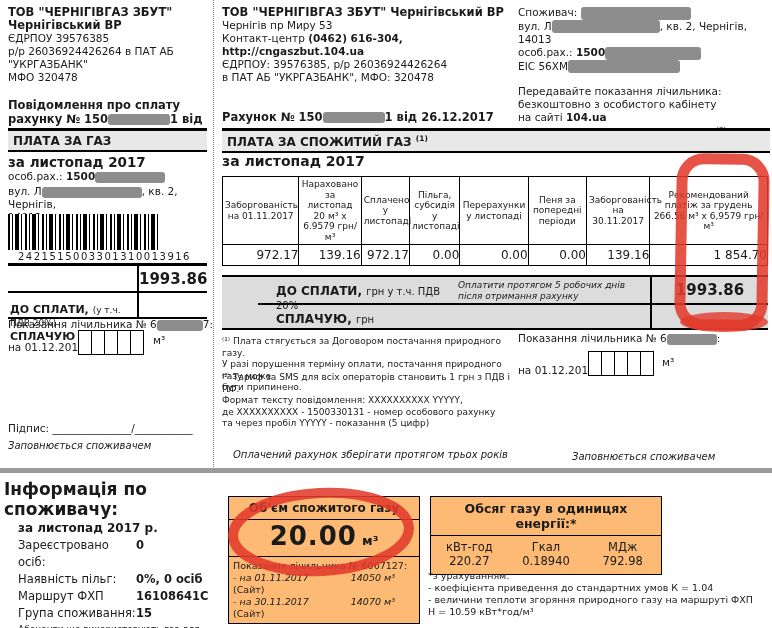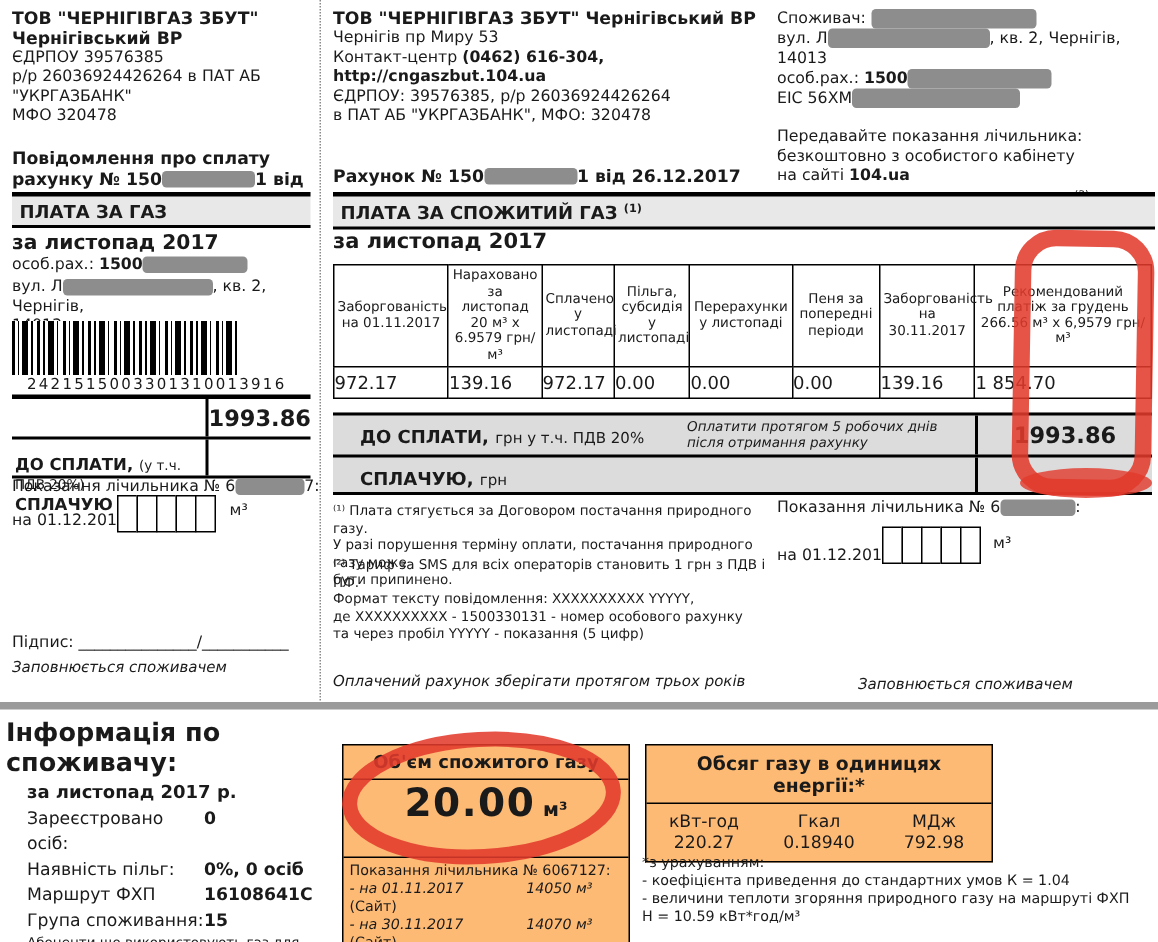--- a/index.html
+++ b/index.html
@@ -38,21 +38,21 @@
   .stub-pay .val.empty { font-weight:normal; }
 
   
   .mboxes { display:flex; }
   .mboxes span { width:14px; height:25px; border:1px solid #000; margin-left:-1px; background:#fff; }
 
   
   table.bill { border-collapse:collapse; table-layout:fixed; width:546px; }
   table.bill th, table.bill td { border:1px solid #000; }
   table.bill th { font-size:9px; font-weight:normal; line-height:10.5px; text-align:center; vertical-align:middle; height:68px; padding:1px 2px; }
-  table.bill td { font-size:12px; text-align:left; height:21px; }
+  table.bill td { font-size:12px; text-align:right; height:21px; }
 
   
   .band { width:546px; background:#dcdcdc; border-top:2px solid #000; border-bottom:2px solid #000; }
   .band .row { display:flex; }
   .band .row1 { height:28px; border-bottom:2px solid #000; }
   .band .row2 { height:23px; }
   .band .blab { flex:1; padding:7px 0 0 18px; font-size:12px; font-weight:bold; }
   .band .blab .small { font-size:10px; font-weight:normal; }
   .band .terms { width:192px; font-size:9px; line-height:10.5px; font-style:italic; padding-top:3px; }
   .band .bval { width:118px; border-left:2px solid #000; text-align:center; font-weight:bold; font-size:15px; padding-top:4px; }
@@ -63,21 +63,21 @@
 
   
   .info-title { font-size:17px; font-weight:bold; }
   .info-row { display:flex; font-size:11.5px; line-height:17px; }
   .info-row .l { width:118px; }
   .info-row .v { font-weight:bold; }
   .info-desc { font-size:9px; line-height:10.8px; }
 
   .boxed { border:1.5px solid #000; background:#fdba74; }
   .vol-head { border-bottom:1.5px solid #000; text-align:center; font-weight:bold; font-size:12px; padding:4px 2px; }
-  .vol-val { border-bottom:1.5px solid #000; text-align:center; padding:1px 0 20px; }
+  .vol-val { border-bottom:1.5px solid #000; text-align:center; padding:1px 0 5px; }
   .vol-val .num { font-weight:bold; font-size:26px; letter-spacing:1px; }
   .vol-val .un { font-weight:bold; font-size:13px; }
   .vol-meter { font-size:9.5px; line-height:12px; padding:3px 4px; }
   .vread { display:flex; justify-content:space-between; padding-right:20px;font-style:italic; }
 
   .en-head { border-bottom:1.5px solid #000; text-align:center; font-weight:bold; font-size:12.5px; padding:4px 2px; }
   .en-cols { display:flex; padding:4px 0 6px; }
   .en-col { flex:1; text-align:center; font-size:11.5px; line-height:14px; }
 
   .note-small { font-size:9.5px; line-height:12px; }
@@ -203,21 +203,21 @@
       <td>972.17</td>
       <td>0.00</td>
       <td>0.00</td>
       <td>0.00</td>
       <td>139.16</td>
       <td>1 854.70</td>
     </tr>
   </tbody>
     </table>
 
-  <div class="abs band" style="left:222px; top:275px;">
+  <div class="abs band" style="left:222px; top:275px;padding-left:36px;">
     <div class="row row1">
       <div class="blab"><span>ДО СПЛАТИ,</span> <span class="small">грн у т.ч. ПДВ 20%</span></div>
       <div class="terms prelines">Оплатити протягом 5 робочих днів
 після отримання рахунку</div>
       <div class="bval">1993.86</div>
     </div>
     <div class="row row2">
       <div class="blab"><span>СПЛАЧУЮ,</span> <span class="small">грн</span></div>
       <div class="bval"></div>
     </div>
@@ -237,21 +237,21 @@
   <div class="abs" style="left:518px; top:364px; font-size:10.5px;">на 01.12.2017</div>
   <div class="abs mboxes" style="left:589px; top:351px;">
     <span></span>
       <span></span>
       <span></span>
       <span></span>
       <span></span>
   </div>
   <div class="abs" style="left:662px; top:356px; font-size:10.5px;">м³</div>
 
-  <div class="abs i" style="left:222px; top:449px; font-size:10px;">Оплачений рахунок зберігати протягом трьох років</div>
+  <div class="abs i" style="left:233px; top:449px; font-size:10px;">Оплачений рахунок зберігати протягом трьох років</div>
   <div class="abs i" style="left:572px; top:451px; font-size:10px;">Заповнюється споживачем</div>
 
   <div class="grayrule"></div>
 
   <div class="abs" style="left:4px; top:479px; width:218px;">
     <div class="info-title">Інформація по споживачу:</div>
     <div class="b" style="font-size:12px; padding:2px 0 2px 14px;">за листопад 2017 р.</div>
     <div style="padding-left:14px;">
       <div class="info-row">
           <span class="l">Зареєстровано осіб:</span>

